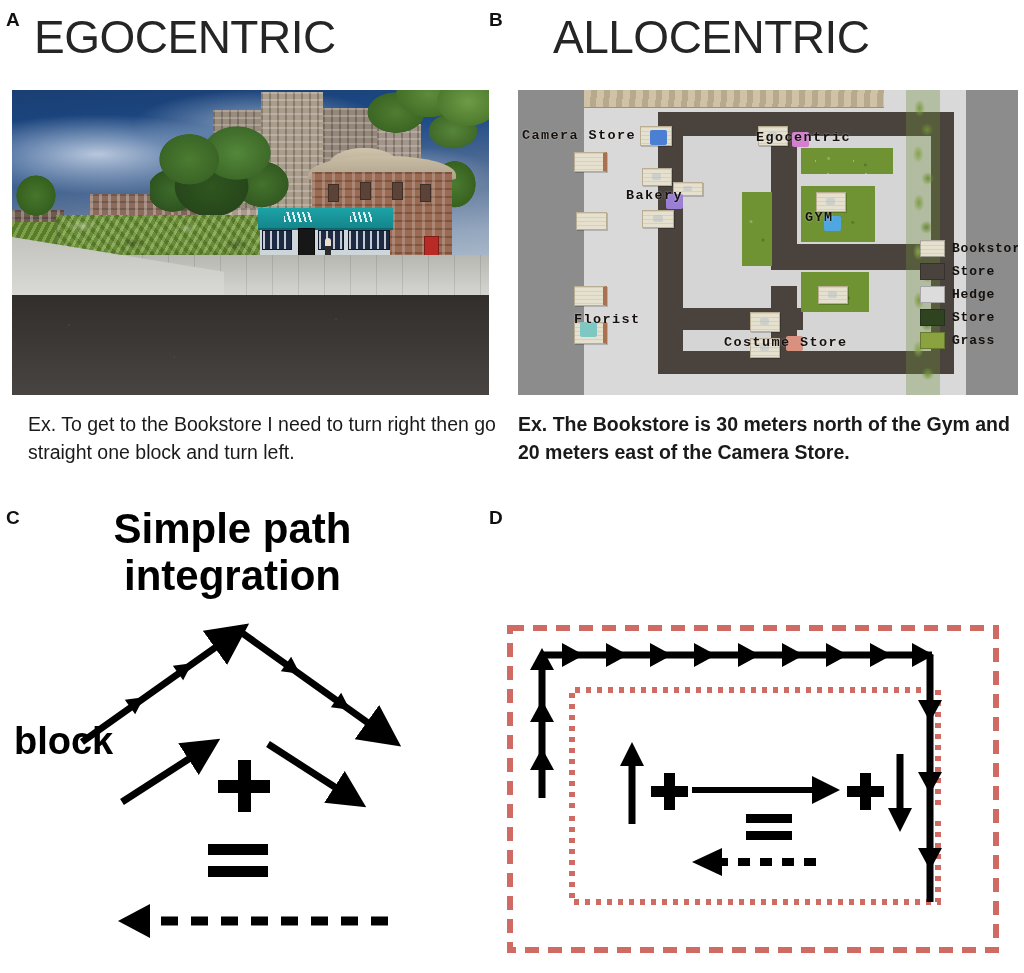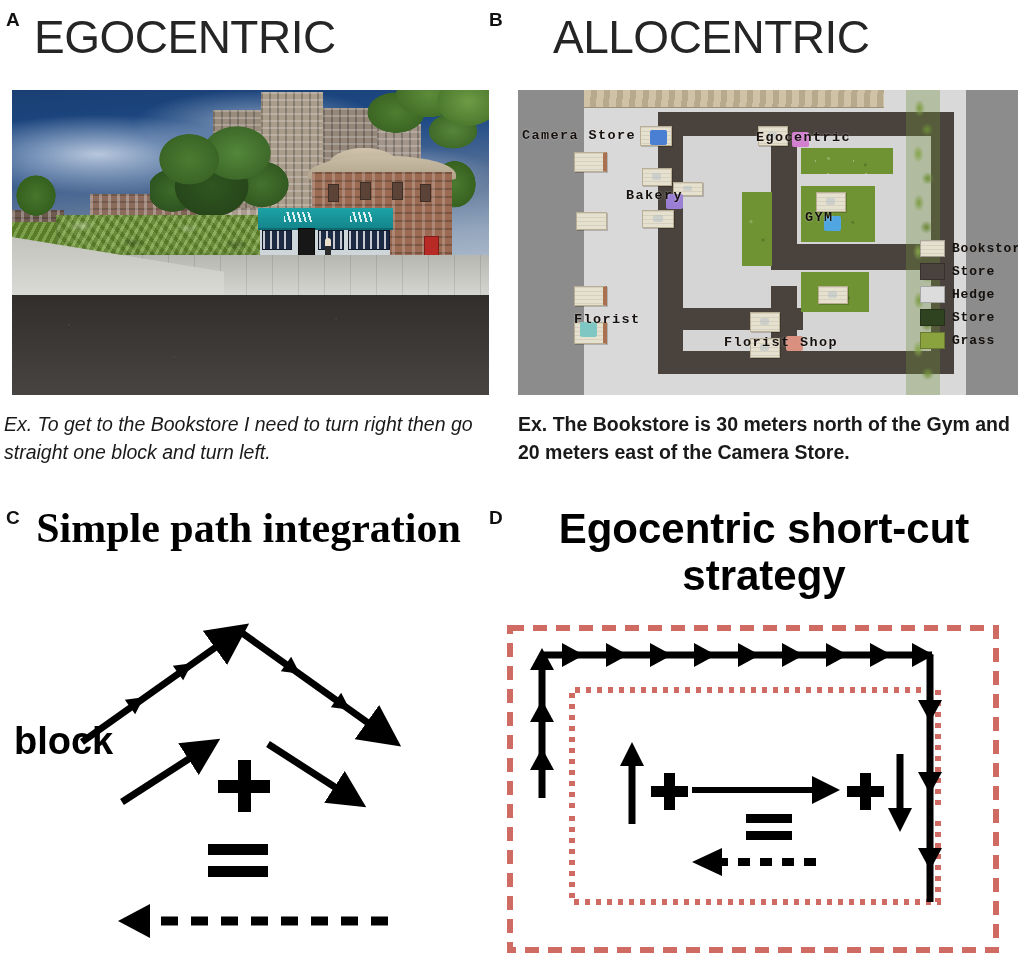--- a/index.html
+++ b/index.html
@@ -48,32 +48,32 @@
   
   .bold-title {
     position: absolute;
     font-family: "Liberation Sans", sans-serif;
     font-weight: bold;
     font-size: 42px;
     color: #000;
     line-height: 1.12;
     text-align: center;
   }
-  .title-c { left: 36px;  top: 505px; width: 425px; font-family: Liberation Serif, serif; }
+  .title-c { left: 20px;  top: 505px; width: 425px; }
   .title-d { left: 508px; top: 505px; width: 512px; }
 
   
   .caption {
     position: absolute;
     font-family: "Liberation Sans", sans-serif;
     font-size: 19.5px;
     color: #1a1a1a;
     line-height: 1.42;
   }
-  .caption-a { left: 4px;  top: 411px; width: 487px; font-style: italic; }
+  .caption-a { left: 28px;  top: 411px; width: 487px; }
   .caption-b { left: 518px; top: 411px; width: 500px; font-weight: bold; }
 
   
   .scene3d {
     position: absolute;
     left: 12px; top: 90px;
     width: 477px; height: 305px;
     overflow: hidden;
     background: #0d2a57;
   }
@@ -470,21 +470,21 @@
     <div class="poi-chip" style="left: 148px; top: 104px; background: rgb(155, 127, 212);"></div>
     <div class="poi-chip" style="left: 306px; top: 126px; background: rgb(79, 166, 224);"></div>
     <div class="poi-chip" style="left: 62px; top: 232px; background: rgb(127, 199, 194);"></div>
     <div class="poi-chip" style="left: 268px; top: 246px; background: rgb(217, 144, 127);"></div>
 
     <div class="map-label" style="left:4px;   top:38px;">Camera Store</div>
     <div class="map-label" style="left:238px; top:40px;">Egocentric</div>
     <div class="map-label" style="left:108px; top:98px;">Bakery</div>
     <div class="map-label" style="left:287px; top:120px;">GYM</div>
     <div class="map-label" style="left:44px;  top:222px;margin-left:12px;">Florist</div>
-    <div class="map-label" style="left:206px; top:245px;">Florist Shop</div>
+    <div class="map-label" style="left:206px; top:245px;">Costume Store</div>
 
     <div class="legend">
       <div class="legend-row">
         <div class="legend-swatch" style="background:#e6e0cf; background-image:repeating-linear-gradient(to bottom, rgba(0,0,0,.07) 0 1px, rgba(0,0,0,0) 1px 4px);"></div>
         <div class="legend-text">Bookstore</div>
       </div>
       <div class="legend-row">
         <div class="legend-swatch" style="background:#4a423c;"></div>
         <div class="legend-text">Store</div>
       </div>
@@ -557,21 +557,20 @@
       <svg width="60" height="60" viewBox="0 0 60 60">
         <rect x="24" y="4" width="13" height="52" fill="#000"></rect>
         <rect x="4" y="24" width="52" height="13" fill="#000"></rect>
       </svg>
     </div>
   </div>
 
   <div class="start-label">block</div>
 
   <div class="panel-letter letter-d">D</div>
-  <div class="bold-title title-d">Egocentric short-cut strategy</div>
 
   <div class="diagram diagram-d">
     <svg width="528" height="360" viewBox="0 0 528 360">
       <defs>
         <marker id="headD" markerWidth="5.6" markerHeight="5.6" refX="4.2" refY="2.8" orient="auto">
           <path d="M0,0 L5.6,2.8 L0,5.6 Z" fill="#000"></path>
         </marker>
       </defs>
 
       <rect x="14" y="16" width="486" height="322" fill="none" stroke="#cf6b62" stroke-width="6" stroke-dasharray="14 9"></rect>

